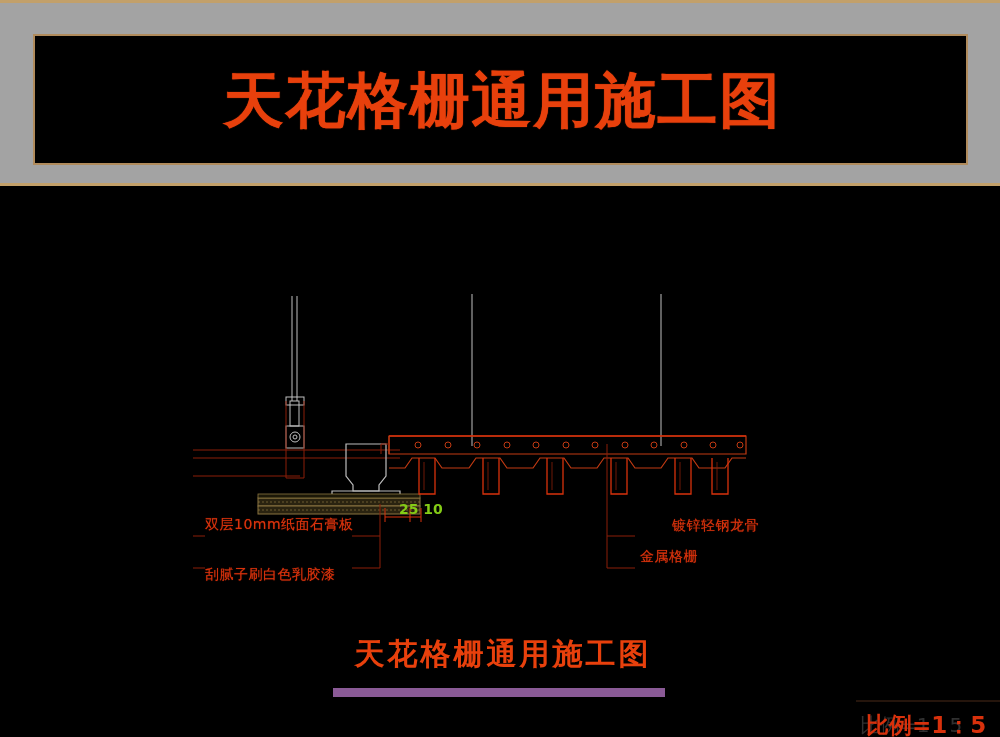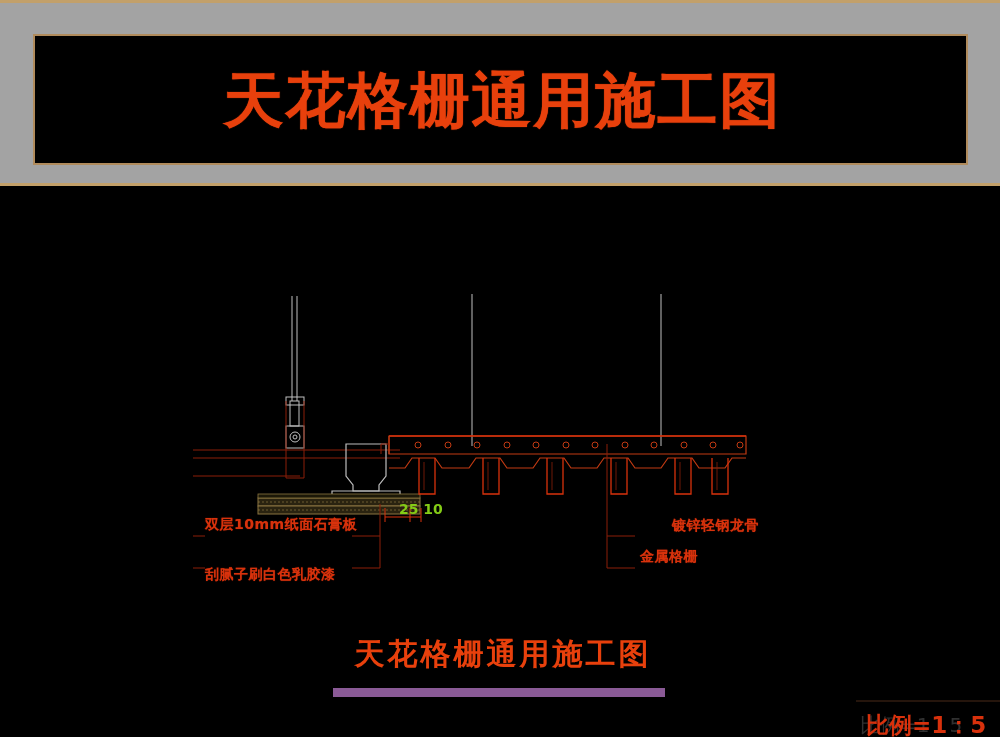--- a/index.html
+++ b/index.html
@@ -27,21 +27,21 @@
                 text-align:center;white-space:nowrap;}
   .bottom-rule{position:absolute;left:333px;top:502px;width:332px;height:9px;background:#8a5a96;}
 
   
   .watermark{position:absolute;left:846px;top:506px;color:#9d9d9d;font-size:30px;
              font-family:"DejaVu Sans","Liberation Sans",sans-serif;letter-spacing:0px;opacity:.85;}
   .scale-ghost{position:absolute;left:860px;top:526px;color:#6a6a6a;font-size:20px;opacity:.45;white-space:nowrap;}
   .scale{position:absolute;left:866px;top:524px;color:#d8310c;font-size:23px;font-weight:bold;white-space:nowrap;}
 
   
-  .lbl{position:absolute;color:#d8320c;font-size:14px;font-weight:bold;white-space:nowrap;
+  .lbl{position:absolute;color:#d8320c;font-size:14px;font-weight:normal;white-space:nowrap;
        letter-spacing:.5px;text-shadow:0 0 1px #9a2208;}
   .lbl-l1{left:205px;top:330px;}
   .lbl-l2{left:205px;top:380px;}
   .lbl-r1{left:672px;top:331px;}
   .lbl-r2{left:640px;top:362px;}
   .dim{position:absolute;left:399px;top:315px;color:#84cc16;font-size:14px;font-weight:bold;white-space:nowrap;}
 </style>
 </head>
 <body>
 

